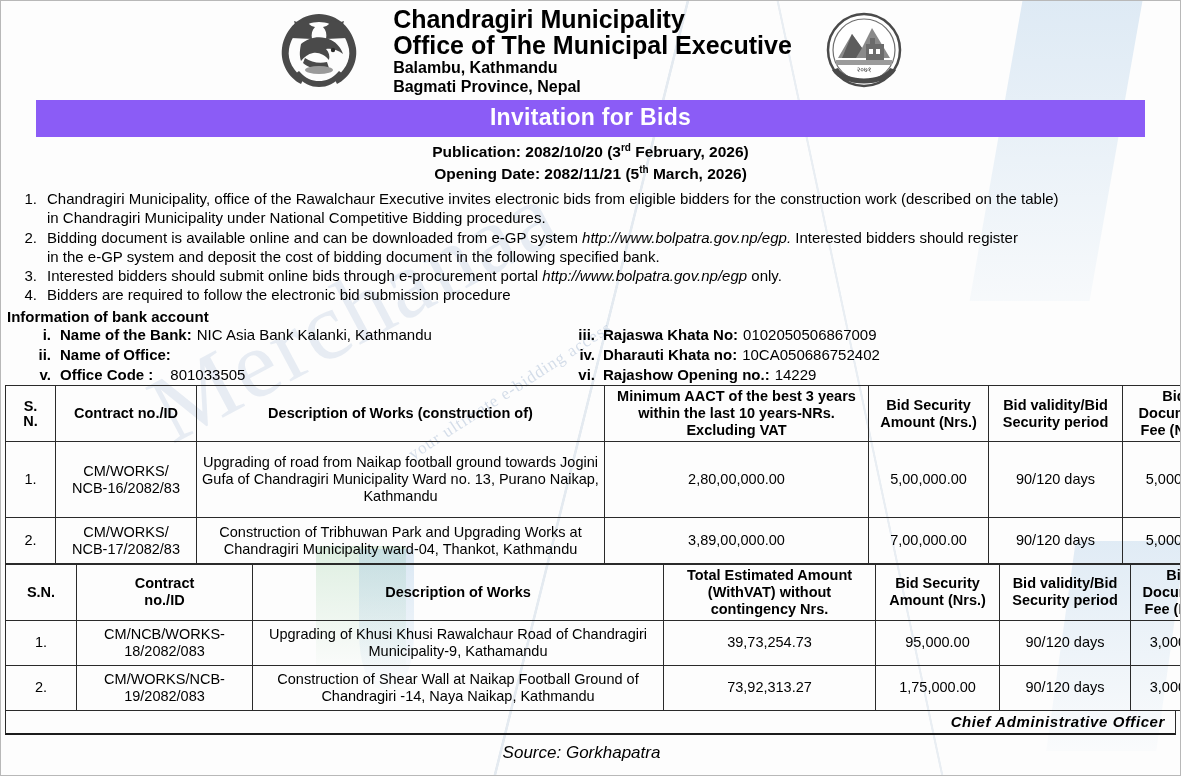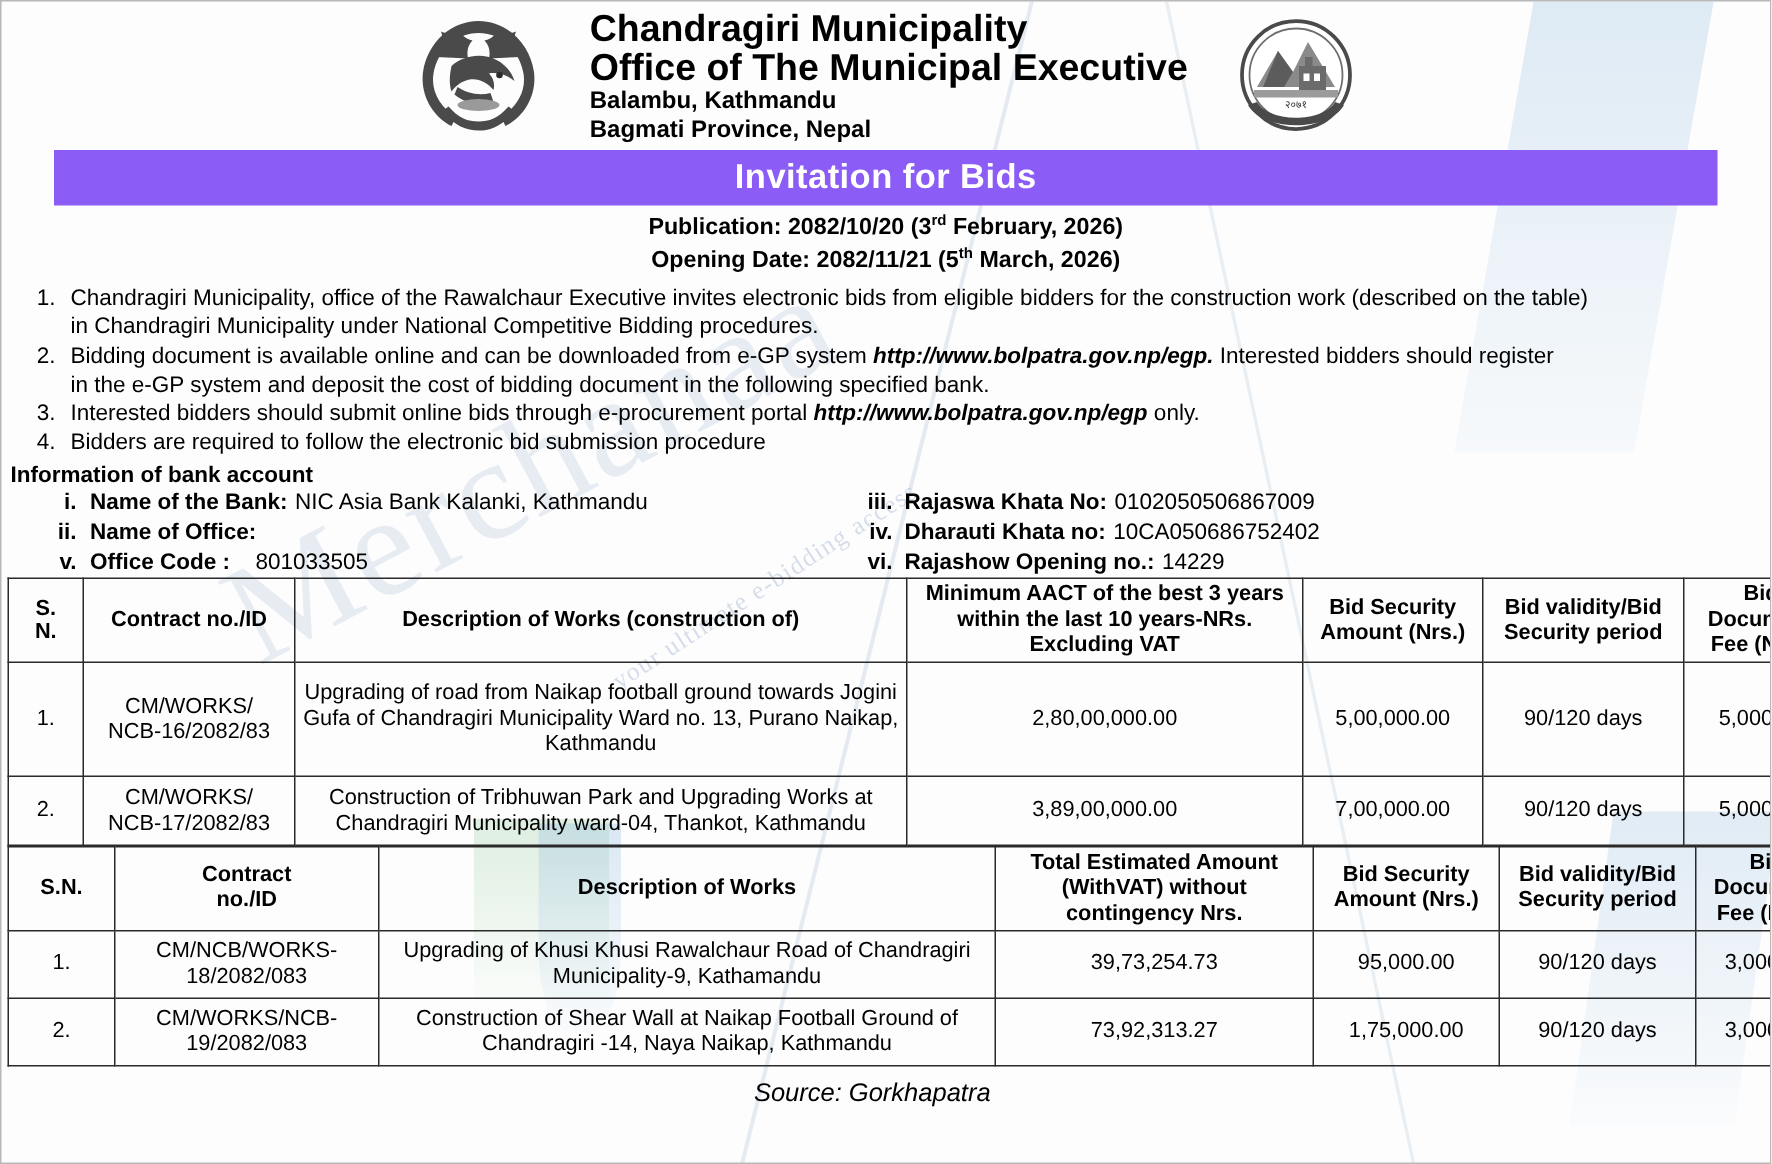--- a/index.html
+++ b/index.html
@@ -135,21 +135,21 @@
     display: flex;
     padding: 0 8px 0 8px;
   }
   .clause-num {
     width: 28px;
     text-align: right;
     padding-right: 10px;
     flex: 0 0 auto;
   }
   .clause-body { flex: 1 1 auto; }
-  .clause-body i { font-weight: bold; font-style: italic; text-align: right; }
+  .clause-body i { font-weight: normal; font-style: italic; text-align: right; }
 
   
   .bank-title {
     font-size: 15px;
     font-weight: bold;
     margin: 4px 0 0 6px;
   }
   .bank-grid {
     display: flex;
     font-size: 15px;
@@ -452,16 +452,17 @@
           </td>
           <td>Construction of Shear Wall at Naikap Football Ground of Chandragiri -14, Naya Naikap, Kathmandu</td>
           <td>73,92,313.27</td>
           <td>1,75,000.00</td>
           <td>90/120 days</td>
           <td>3,000.00</td>
         </tr>
       </tbody>
     </table>
 
+    <div class="signature-bar">Chief  Administrative  Officer</div>
     <div class="source">Source: Gorkhapatra</div>
 
   </div>
 </div>
 
 </body></html>

